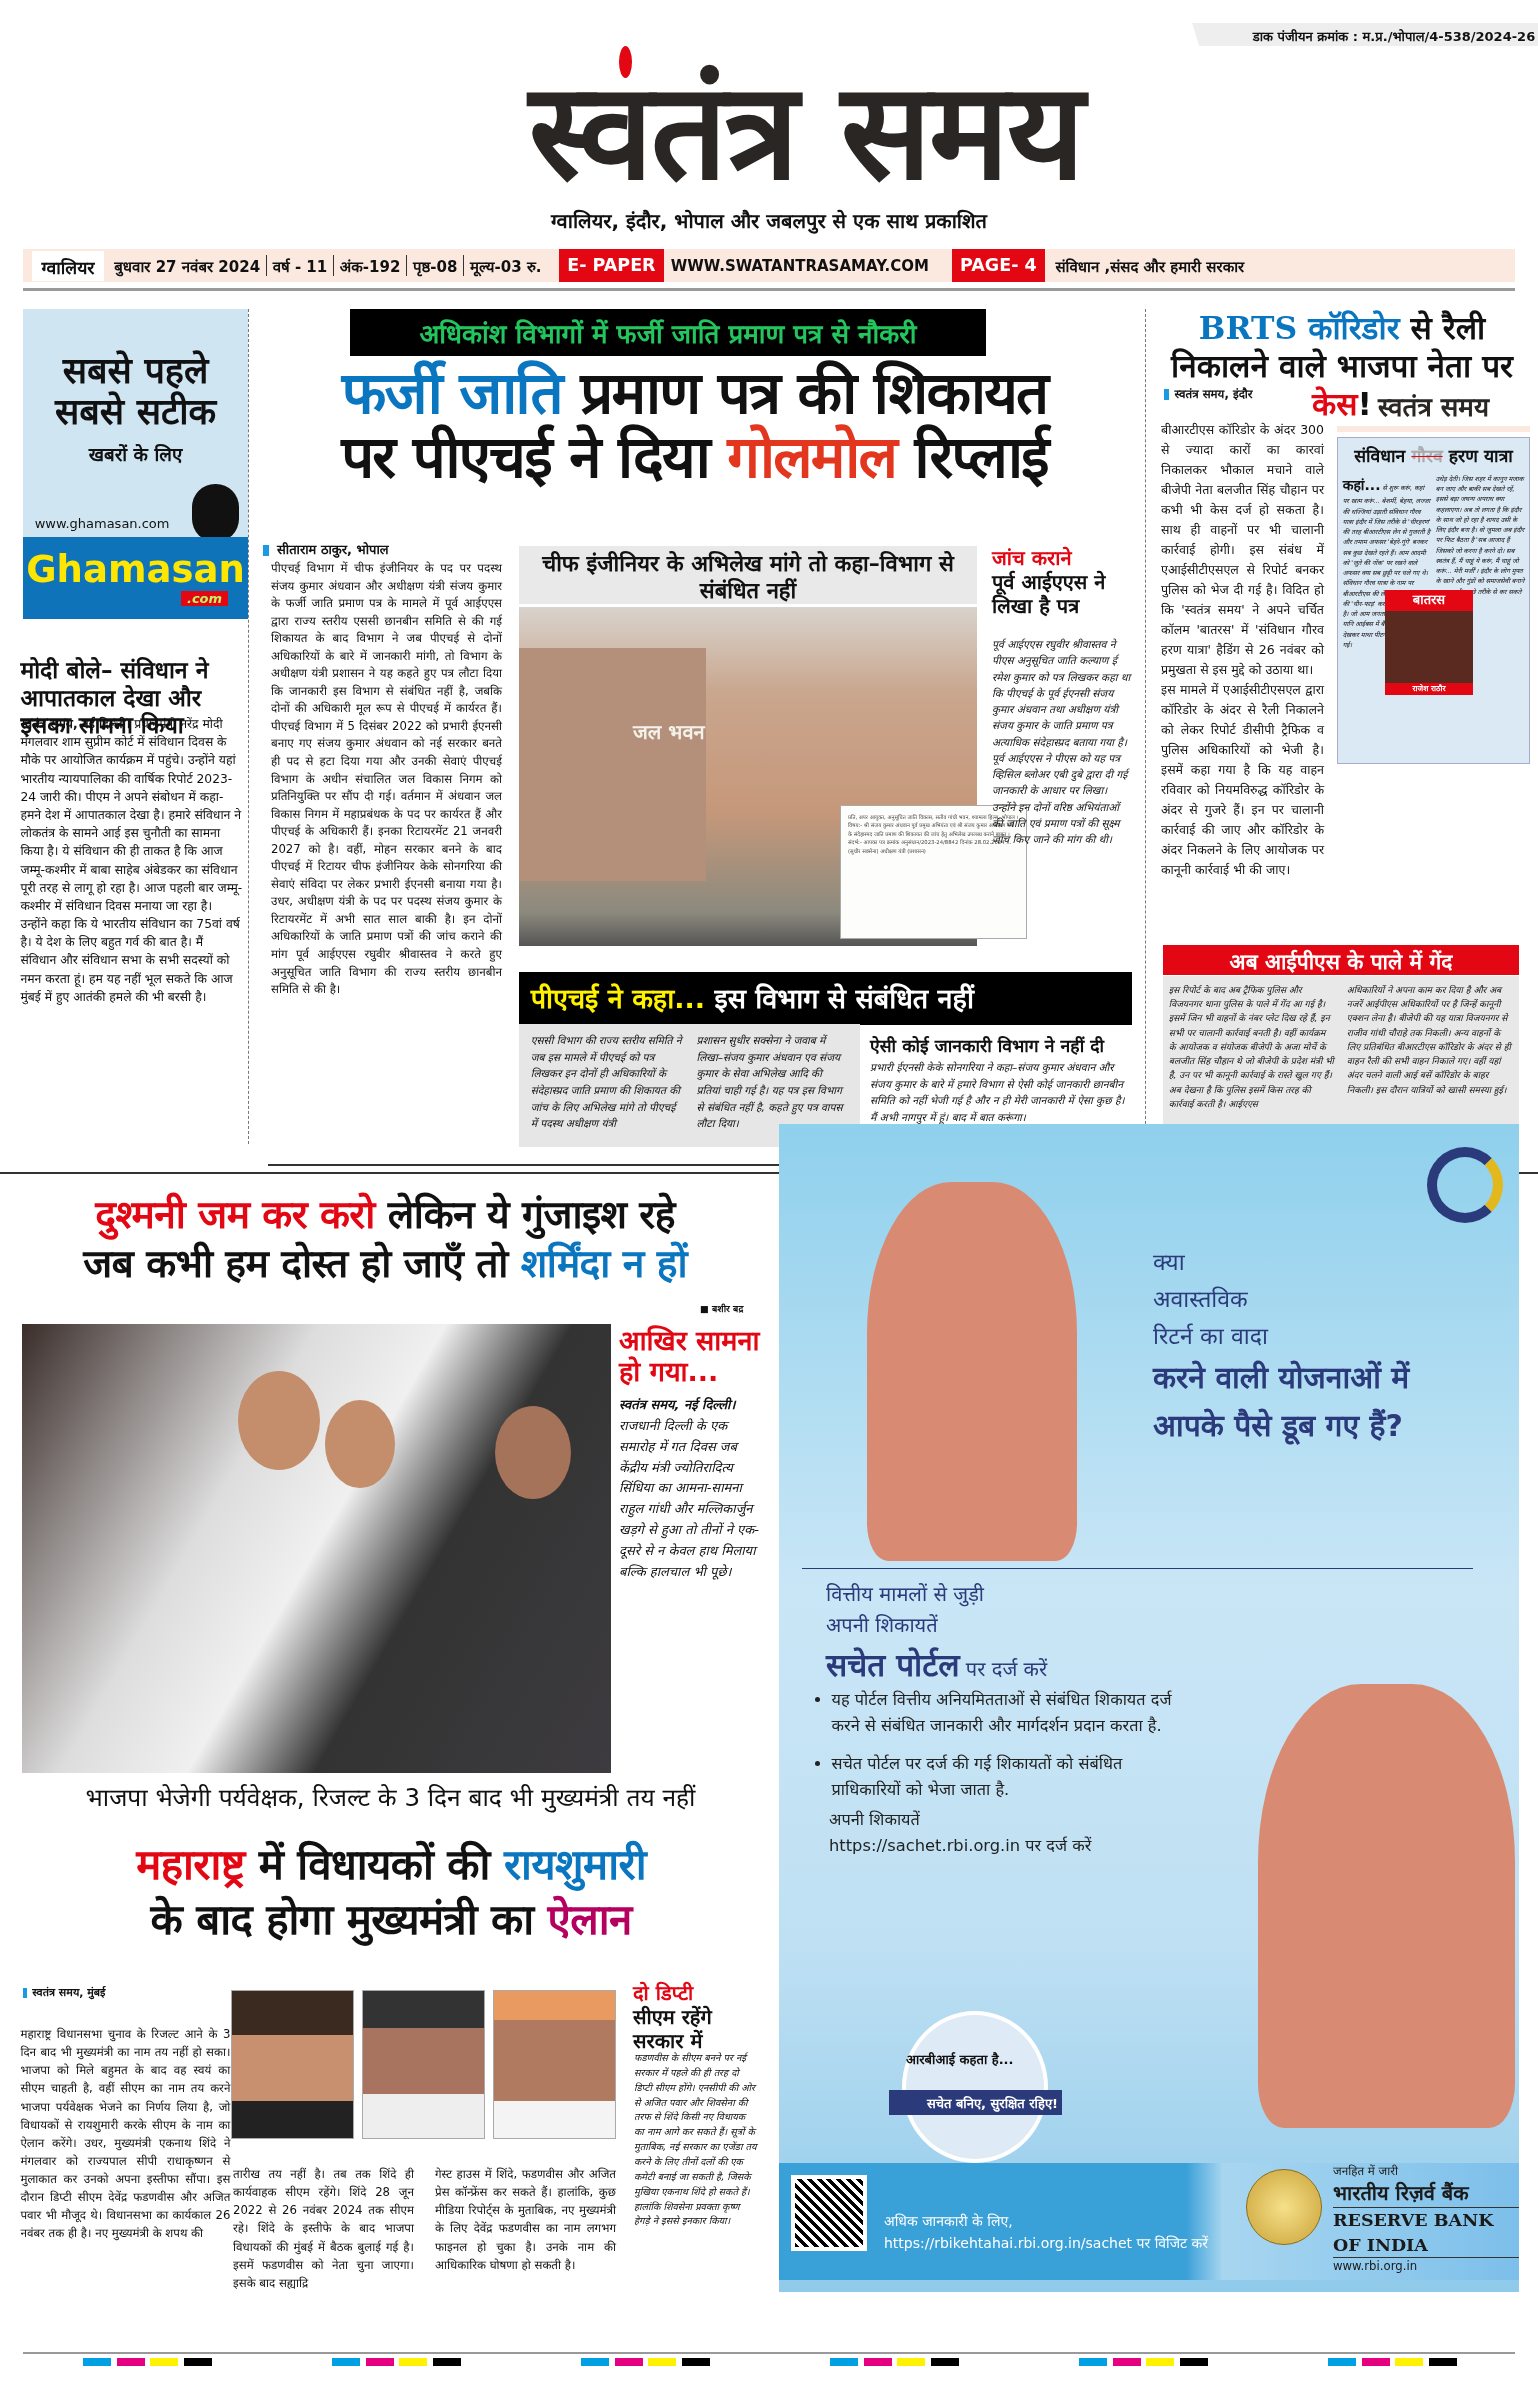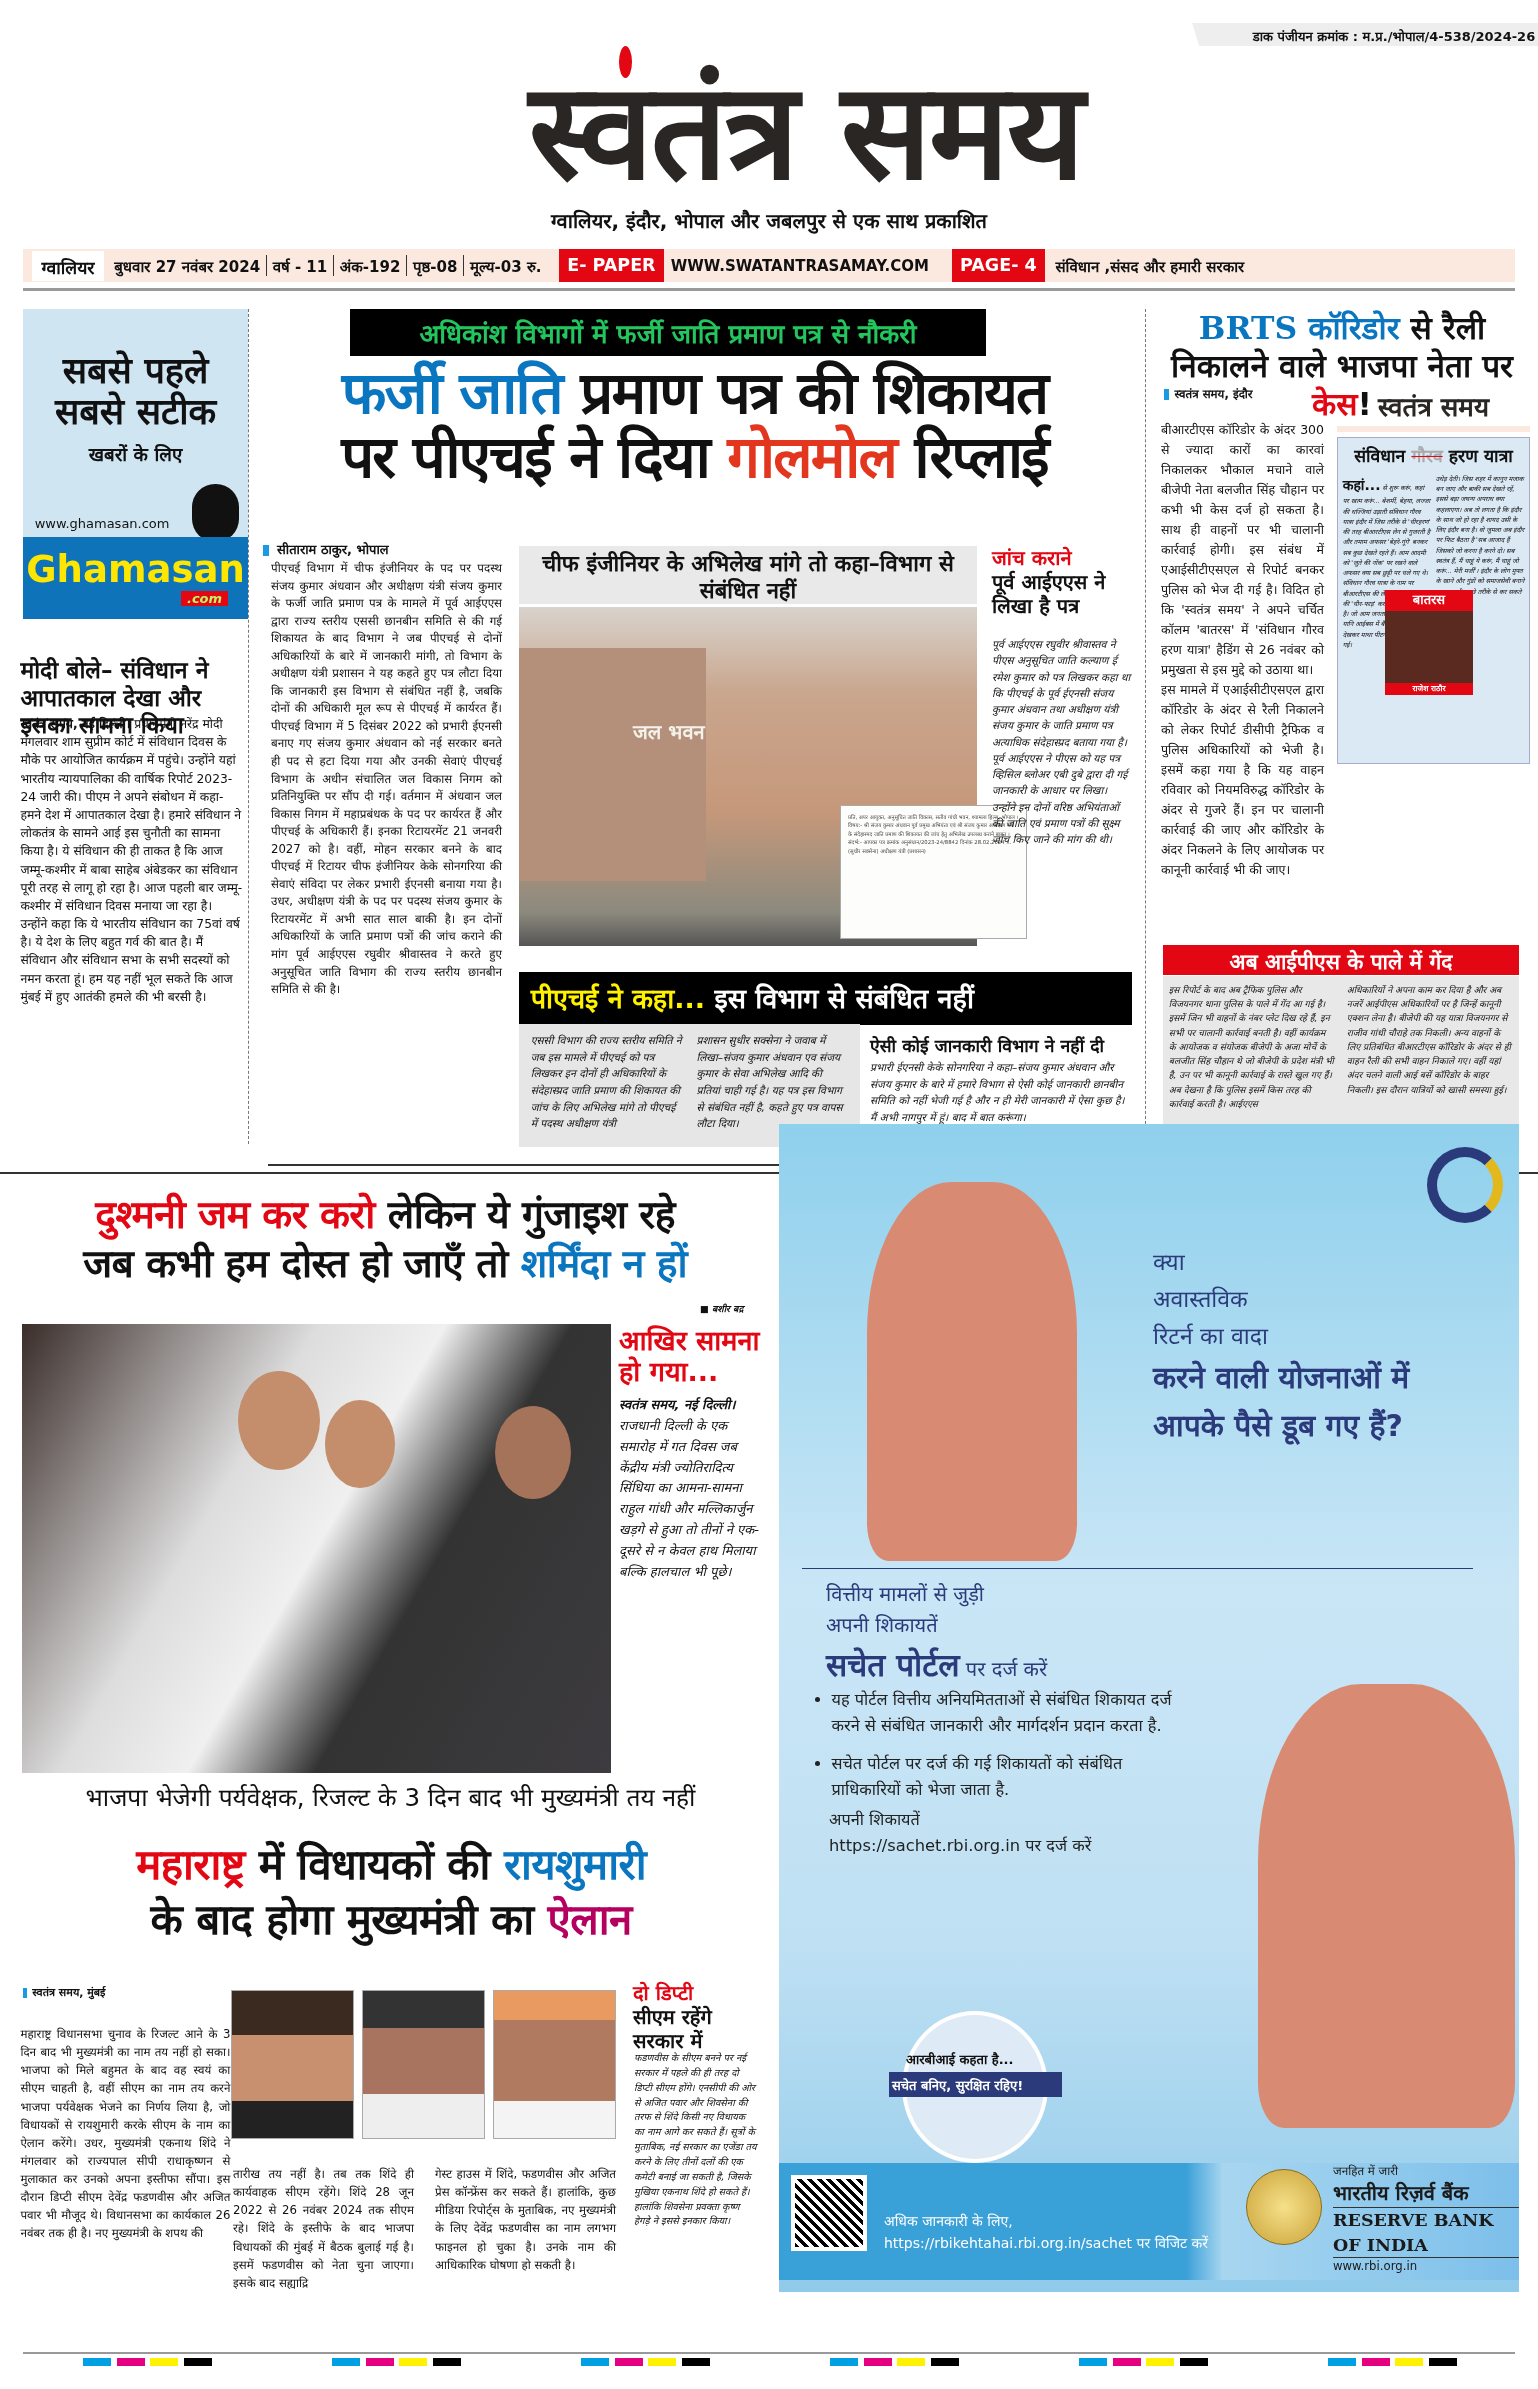--- a/index.html
+++ b/index.html
@@ -61,21 +61,21 @@
 .clip .cols div{flex:1}
 .clip .badge{position:absolute;left:47px;top:152px;width:88px;height:105px;background:#5a2a20}
 .clip .badge .b1{background:#e30613;color:#fff;font-weight:bold;font-style:normal;font-size:13px;text-align:center}
 .clip .badge .b2{position:absolute;bottom:0;width:100%;background:#e30613;color:#fff;font-weight:bold;font-style:normal;font-size:7.6px;text-align:center}
 .ipsbar{left:1163px;top:945px;width:356px;height:30px;background:#e30613;color:#fff;font-size:21px;font-weight:bold;text-align:center;padding-top:2.3px}
 .ipsbox{left:1163px;top:976px;width:356px;height:169px;background:#e8e8e8;display:flex;gap:11.7px;padding:7px 5.8px}
 .ipsbox div{flex:1;font-size:9px;line-height:1.58;font-style:italic}
 .hr{height:1.8px;background:#333}
 
 .shayari{left:14.6px;top:1191px;width:741px;text-align:center;font-size:39px;font-weight:bold;line-height:1.25;letter-spacing:-0.6px}
-.poet{left:700px;top:1302px;font-size:9.3px;font-style:italic;font-weight:bold}
+.poet{left:700px;top:1302px;font-size:9.3px;font-weight:bold}
 .photo2{left:22px;top:1324px;width:589px;height:449px;background:linear-gradient(120deg,#3a2d2a 0,#ddd 35%,#f0f0f0 50%,#333 65%,#3d3b3f 100%)}
 .photo2 .p{position:absolute;border-radius:50%;background:#c48d6b}
 .photo2-cap{left:619px;top:1325px;width:146px}
 .photo2-cap .h{font-size:27px;color:#e30613;font-weight:bold;line-height:1.15}
 .photo2-cap .b{font-size:13px;line-height:1.6;font-style:italic;margin-top:8.2px}
 
 .maha-k{left:23px;top:1780px;width:735px;text-align:center;font-size:24.5px}
 .maha-h{left:14.6px;top:1838px;width:753px;text-align:center;font-size:42px;font-weight:bold;line-height:1.3;letter-spacing:-0.6px}
 .maha-by{left:23px;top:1984px;font-size:11px;font-weight:bold}
 .maha-by::before{content:"";display:inline-block;width:3.5px;height:10.5px;background:#1a9ae0;margin-right:5.8px;vertical-align:middle}
@@ -94,21 +94,21 @@
 .rbi .s2{position:absolute;left:47px;top:455px;color:#2b3a7a;font-size:20px;line-height:1.55}
 .rbi .s2 b{font-size:31.5px}
 .rbi .bul{position:absolute;left:35px;top:563px;width:379px;color:#222;font-size:16.3px;line-height:1.6}
 .rbi .bul li{margin-left:17.5px;margin-bottom:11.7px}
 .rbi .note{position:absolute;left:50px;top:683px;color:#222;font-size:16.3px;line-height:1.6}
 .rbi .man1{position:absolute;left:88px;top:58px;width:210px;height:379px;background:#d98a73;border-radius:40% 40% 10% 10%}
 .rbi .man2{position:absolute;left:479px;top:560px;width:257px;height:444px;background:#d98a73;border-radius:40% 40% 10% 10%}
 .rbi .badge90{position:absolute;left:648px;top:23px;width:76px;height:76px;border-radius:50%;border:10.5px solid #2b3a7a;border-right-color:#e3b81c}
 .rbi .circle{position:absolute;left:123px;top:887px;width:146px;height:152px;border-radius:50%;background:#dfeaf7;border:4.7px solid #fff}
 .rbi .circle .cap{font-size:13px;margin-top:35px;font-weight:bold}
-.rbi .circle .rib{background:#2b3a7a;color:#fff;font-size:13px;font-weight:bold;text-align:left;margin:4px -17.5px;padding:3.5px}
+.rbi .circle .rib{background:#2b3a7a;color:#fff;font-size:13px;font-weight:bold;text-align:right;margin:22px -17.5px;padding:3.5px}
 .rbi .foot{position:absolute;left:0;top:1039px;width:740px;height:117px;background:linear-gradient(90deg,#3aa0d8 0,#3aa0d8 55%,#a8d6f0 60%,#7cbfea 100%)}
 .rbi .qr{position:absolute;left:11.7px;top:11.7px;width:76px;height:76px;background:repeating-linear-gradient(45deg,#000 0 3.5px,#fff 3.5px 7px);border:4.7px solid #fff}
 .rbi .more{position:absolute;left:105px;top:47px;color:#fff;font-size:14px;line-height:1.6}
 .rbi .seal{position:absolute;left:467px;top:5.8px;width:76px;height:76px;border-radius:50%;background:radial-gradient(#f6e08a,#c9a236);border:1.8px solid #8a6d1a}
 .rbi .rbiname{position:absolute;left:554px;top:0;color:#1a1a1a;font-size:11.7px;line-height:1.4}
 .rbi .rbiname .hin{font-size:20px;font-weight:bold}
 .rbi .rbiname .en{font-family:"DejaVu Serif",serif;font-size:17.5px;font-weight:bold;border-top:1.2px solid #333;border-bottom:1.2px solid #333}
 
 .regmarks{left:23px;top:2358px;width:1494px;height:11.7px;display:flex;justify-content:space-around}
 .regmarks .g{display:flex;gap:5.8px}

